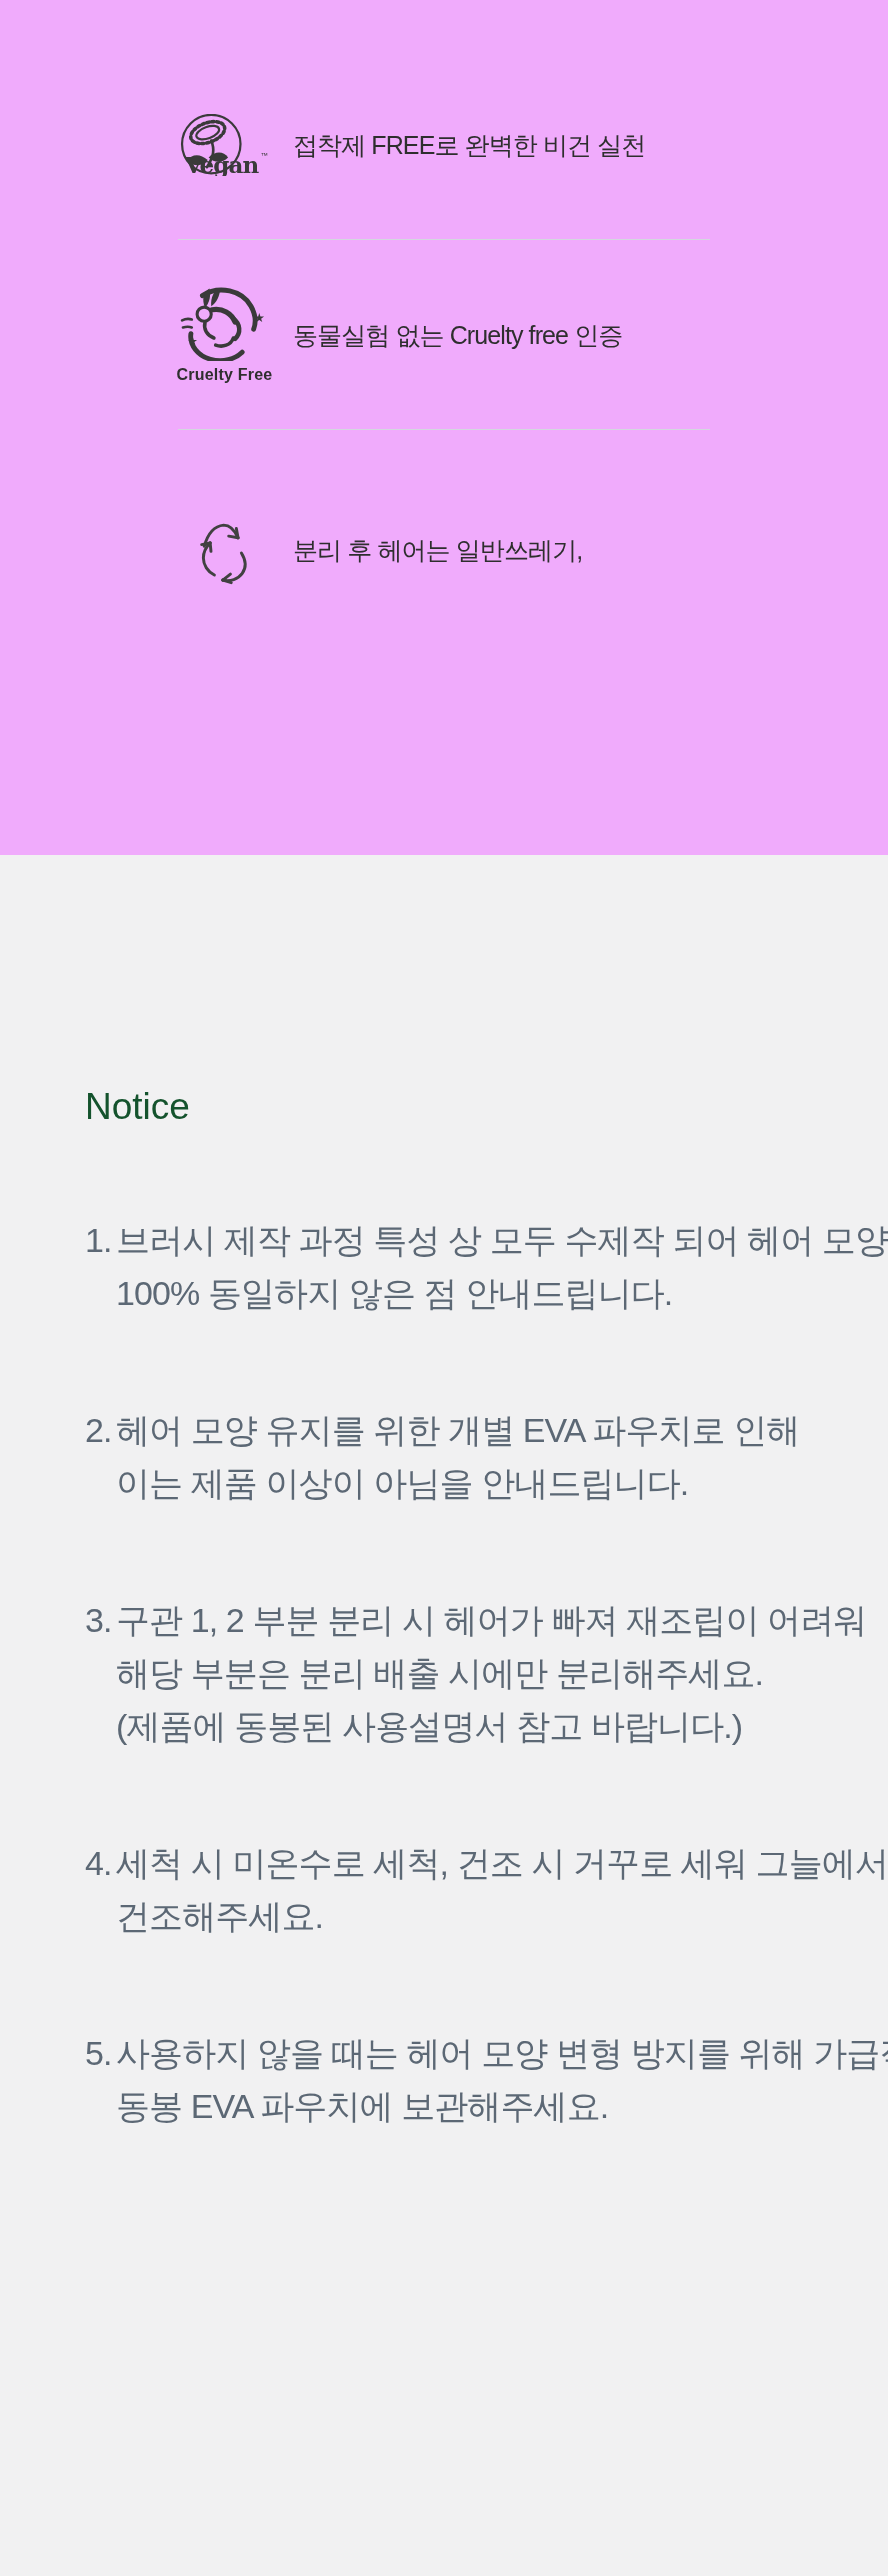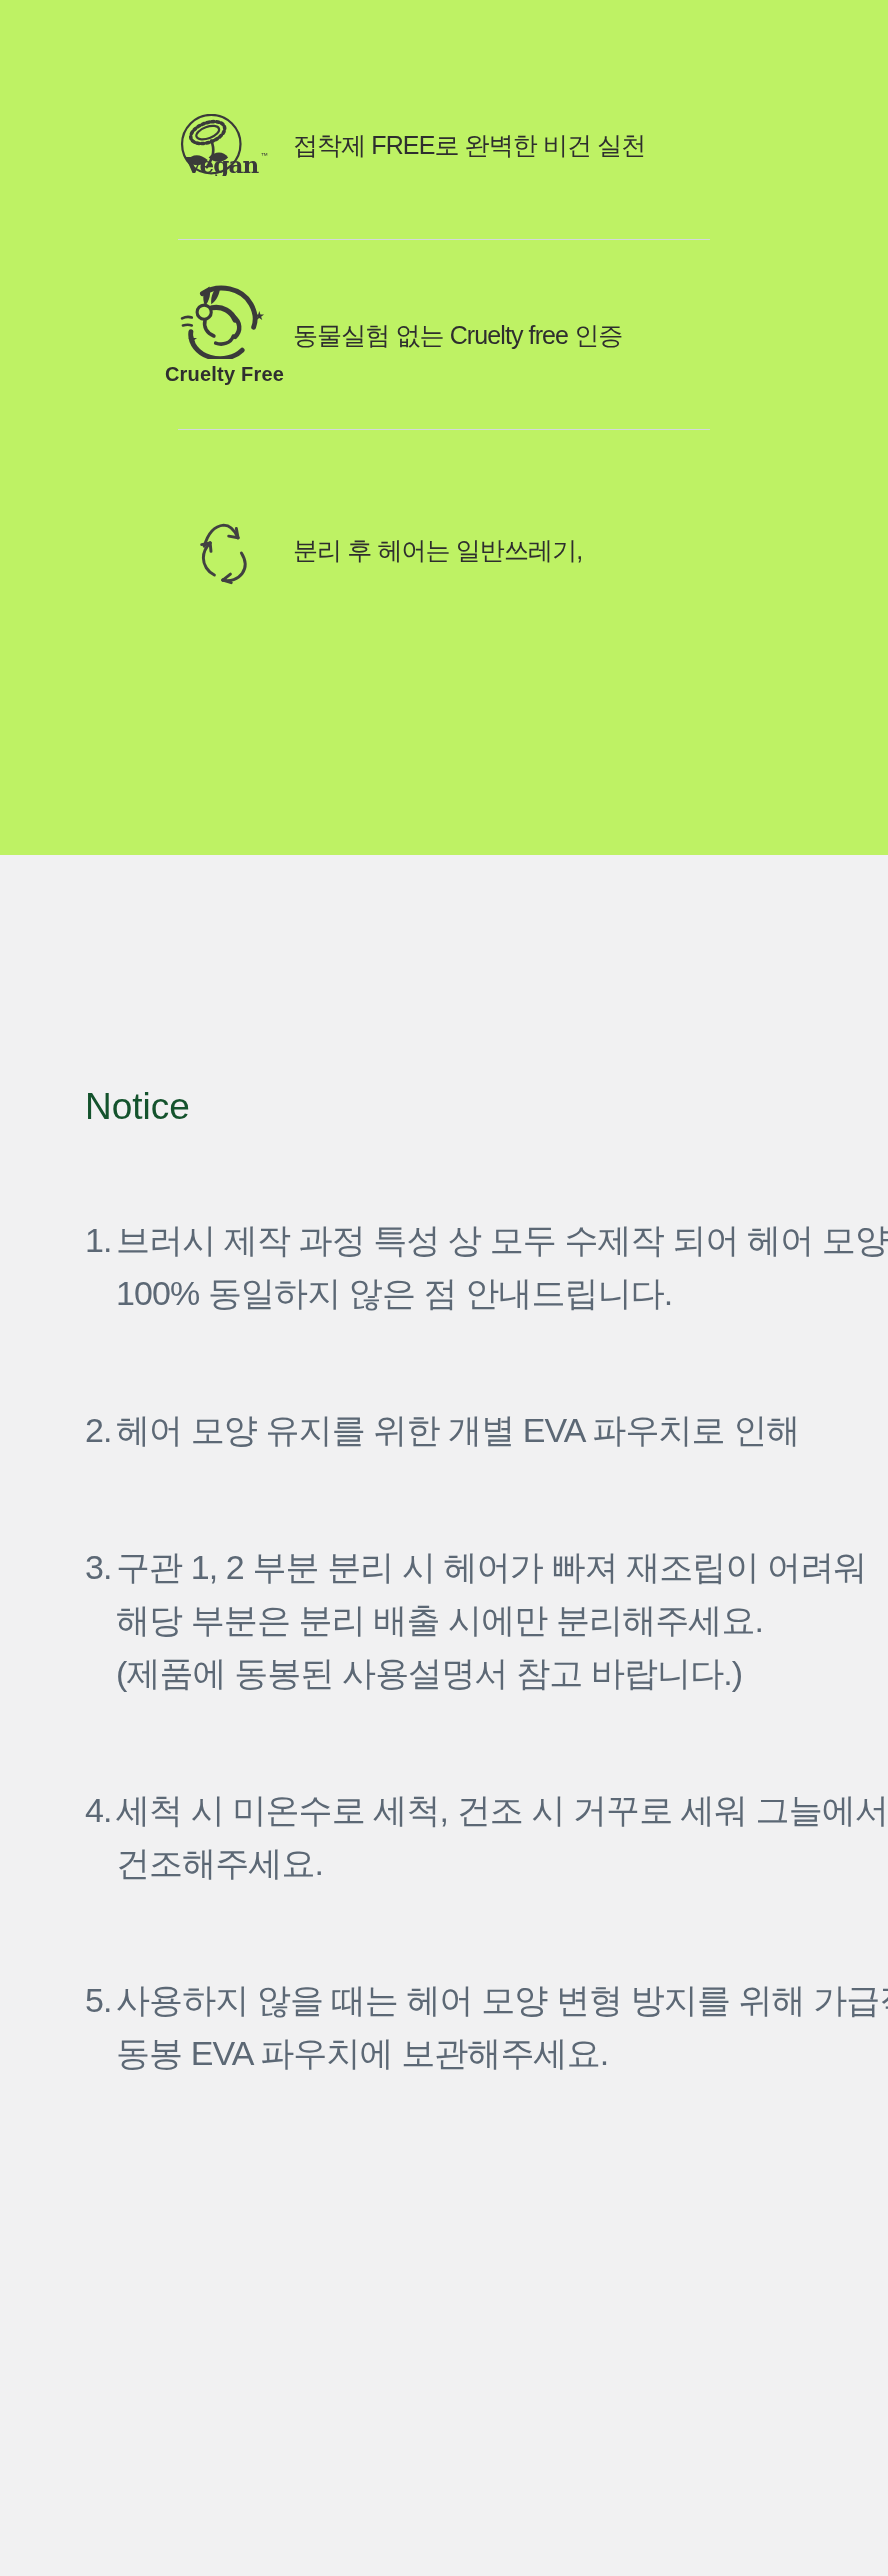--- a/index.html
+++ b/index.html
@@ -3,29 +3,29 @@
 <meta charset="utf-8">
 <style>
   html,body{margin:0;padding:0;}
   body{
     width:888px;height:2576px;
     font-family:"Liberation Sans","DejaVu Sans",sans-serif;
     background:#fafafa;
     -webkit-font-smoothing:antialiased;
   }
   
-  .features{width:888px;height:855px;background:#bef264;overflow:hidden;}
+  .features{width:888px;height:855px;background:#f0abfc;overflow:hidden;}
   .features-inner{width:532px;margin:0 auto;}
   .feature-row{display:flex;align-items:center;box-sizing:border-box;}
   .feature-row.row-1{height:240px;padding-top:50px;border-bottom:1.8px solid #d3d8de;}
   .feature-row.row-2{height:190px;border-bottom:1.8px solid #d3d8de;}
   .feature-row.row-3{height:240px;}
   .icon-cell{width:93px;flex:none;display:flex;flex-direction:column;align-items:center;justify-content:center;}
   .text-cell{margin-left:22px;font-size:25px;color:#2e2e2e;letter-spacing:-0.9px;line-height:50px;white-space:nowrap;}
-  .icon-caption{font-size:20px;font-weight:700;color:#2f2f2f;letter-spacing:0.2px;margin-top:4.4px;white-space:nowrap;}
+  .icon-caption{font-size:16px;font-weight:700;color:#2f2f2f;letter-spacing:0.2px;margin-top:4.4px;white-space:nowrap;}
   
   .notice{width:888px;height:1721px;background:#f1f1f2;box-sizing:border-box;padding:229px 53px 0 85px;}
   .notice-title{font-size:37px;line-height:46px;font-weight:500;color:#14532d;margin:0 0 84px 0;}
   .notice-item{display:flex;margin-bottom:84px;font-size:34px;color:#5c6875;letter-spacing:-0.9px;}
   .notice-item .num{width:31px;flex:none;line-height:53px;}
   .notice-item .line{line-height:53px;white-space:nowrap;}
   svg .st{stroke:#3a3a3a;fill:none;stroke-linecap:round;}
   svg .fl{fill:#3a3a3a;stroke:none;}
 </style>
 </head>
@@ -106,20 +106,21 @@
     <div class="lines">
       <div class="line">브러시 제작 과정 특성 상 모두 수제작 되어 헤어 모양이</div>
       <div class="line">100% 동일하지 않은 점 안내드립니다.</div>
     </div>
   </div>
 
   <div class="notice-item">
     <span class="num">2.</span>
     <div class="lines">
       <div class="line">헤어 모양 유지를 위한 개별 EVA 파우치로 인해</div>
+      <div class="line">이는 제품 이상이 아님을 안내드립니다.</div>
     </div>
   </div>
 
   <div class="notice-item">
     <span class="num">3.</span>
     <div class="lines">
       <div class="line">구관 1, 2 부분 분리 시 헤어가 빠져 재조립이 어려워</div>
       <div class="line">해당 부분은 분리 배출 시에만 분리해주세요.</div>
       <div class="line">(제품에 동봉된 사용설명서 참고 바랍니다.)</div>
     </div>

